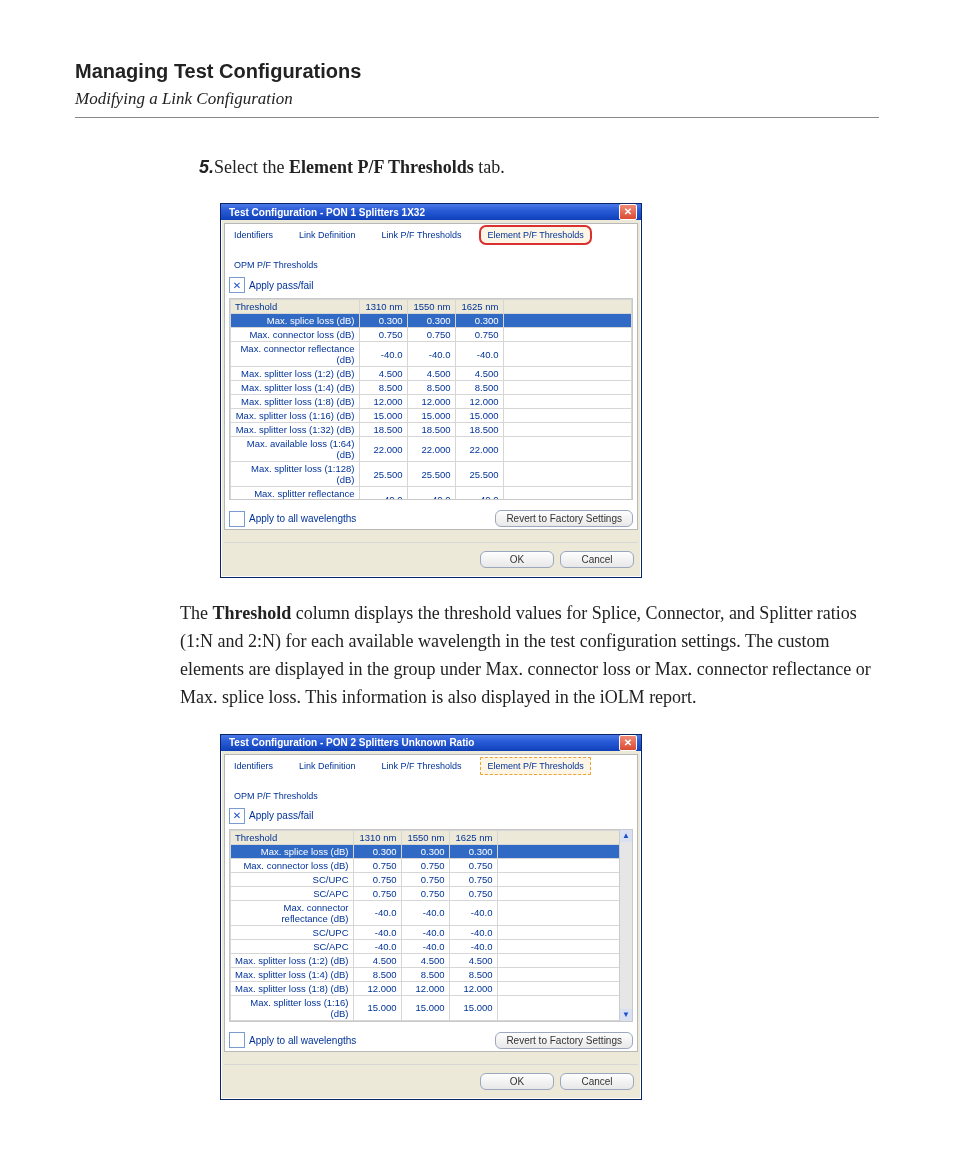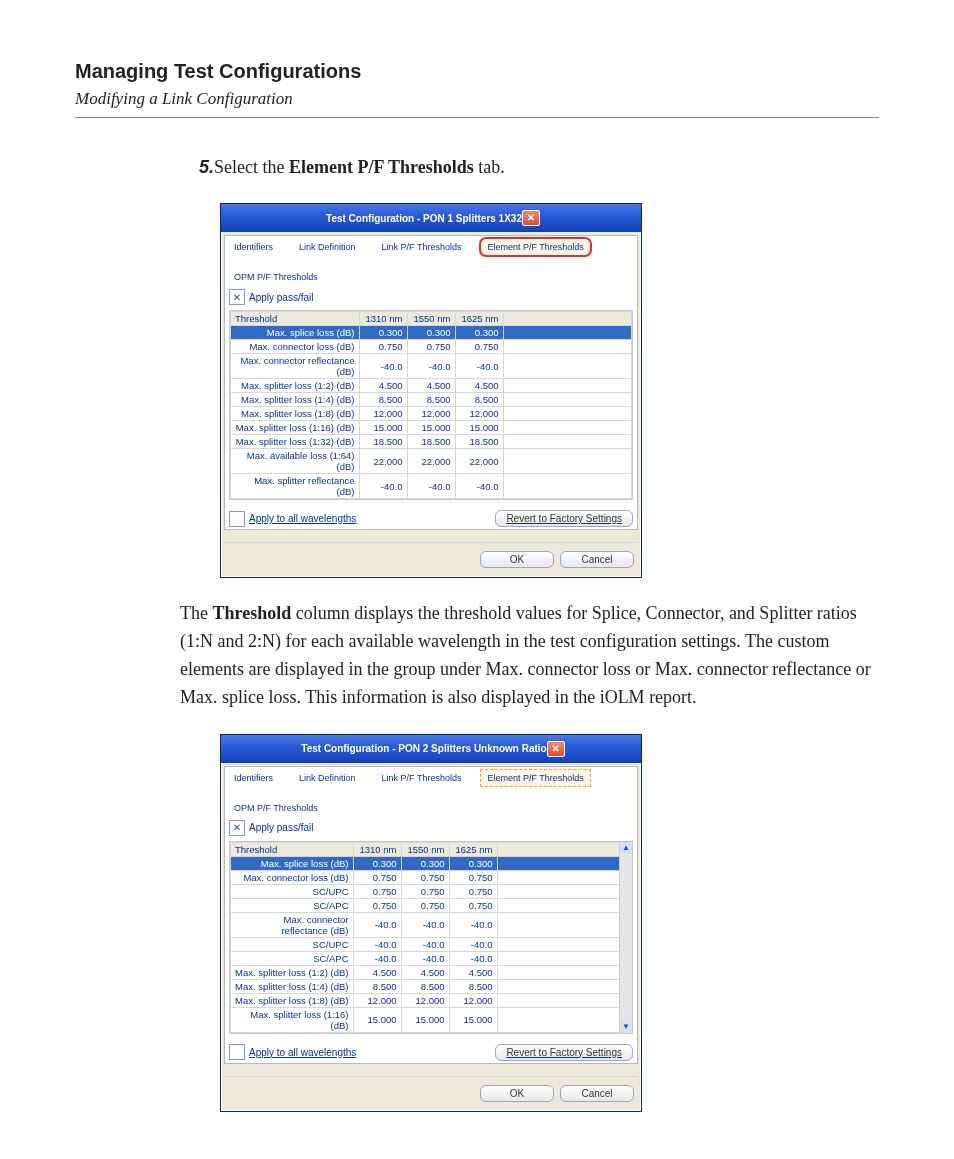--- a/index.html
+++ b/index.html
@@ -67,27 +67,27 @@
     border: 1px solid #0a246a;
     background: #ece9d8;
     font-family: Tahoma, Verdana, Arial, sans-serif;
     font-size: 10px;
     color: #003399;
     box-shadow: 0 0 0 1px #fff inset;
   }
   .titlebar {
     background: linear-gradient(#4a79e6, #2a5bd7 40%, #1b4fc9 70%, #0f3fb8);
     color: #fff;
-    height: 28px;
+    height: 16px;
     display: flex;
     align-items: center;
     padding: 0 4px 0 8px;
     font-weight: 700;
     font-size: 10px;
-    justify-content: center;
+    justify-content: space-between;
   }
   .close-btn {
     width: 16px; height: 14px;
     background: linear-gradient(#f08b76, #da4b34);
     border: 1px solid #fff;
     border-radius: 2px;
     color: #fff;
     display: flex; align-items: center; justify-content: center;
     font-weight: 700;
     font-size: 10px;
@@ -188,21 +188,20 @@
   table.grid tr.sel td:first-child { color:#fff; }
   table.grid td.lbl { text-align: right; }
   table.grid td.indent { padding-left: 14px; }
   .trail-cell { border-left: 1px solid #d6d6d6; }
 
   .action-row {
     display: flex;
     justify-content: space-between;
     padding: 4px 4px 2px 4px;
     gap: 6px;
-    text-decoration: underline;
   }
   .btn {
     border: 1px solid #9aa7bf;
     background: linear-gradient(#fefefe, #e8e8e8);
     padding: 2px 10px;
     font-size: 10px;
     color: #333;
     border-radius: 6px;
     cursor: pointer;
   }
@@ -344,20 +343,27 @@
                   <td class="trail-cell"></td>
                 </tr>
                 <tr>
                   <td class="lbl">Max. available loss (1:64) (dB)</td>
                   <td class="num">22.000</td>
                   <td class="num">22.000</td>
                   <td class="num">22.000</td>
                   <td class="trail-cell"></td>
                 </tr>
                 <tr>
+                  <td class="lbl">Max. splitter loss (1:128) (dB)</td>
+                  <td class="num">25.500</td>
+                  <td class="num">25.500</td>
+                  <td class="num">25.500</td>
+                  <td class="trail-cell"></td>
+                </tr>
+                <tr>
                   <td class="lbl">Max. splitter reflectance (dB)</td>
                   <td class="num">-40.0</td>
                   <td class="num">-40.0</td>
                   <td class="num">-40.0</td>
                   <td class="trail-cell"></td>
                 </tr>
               </tbody>
           </table>
         </div>
         <div class="action-row">

